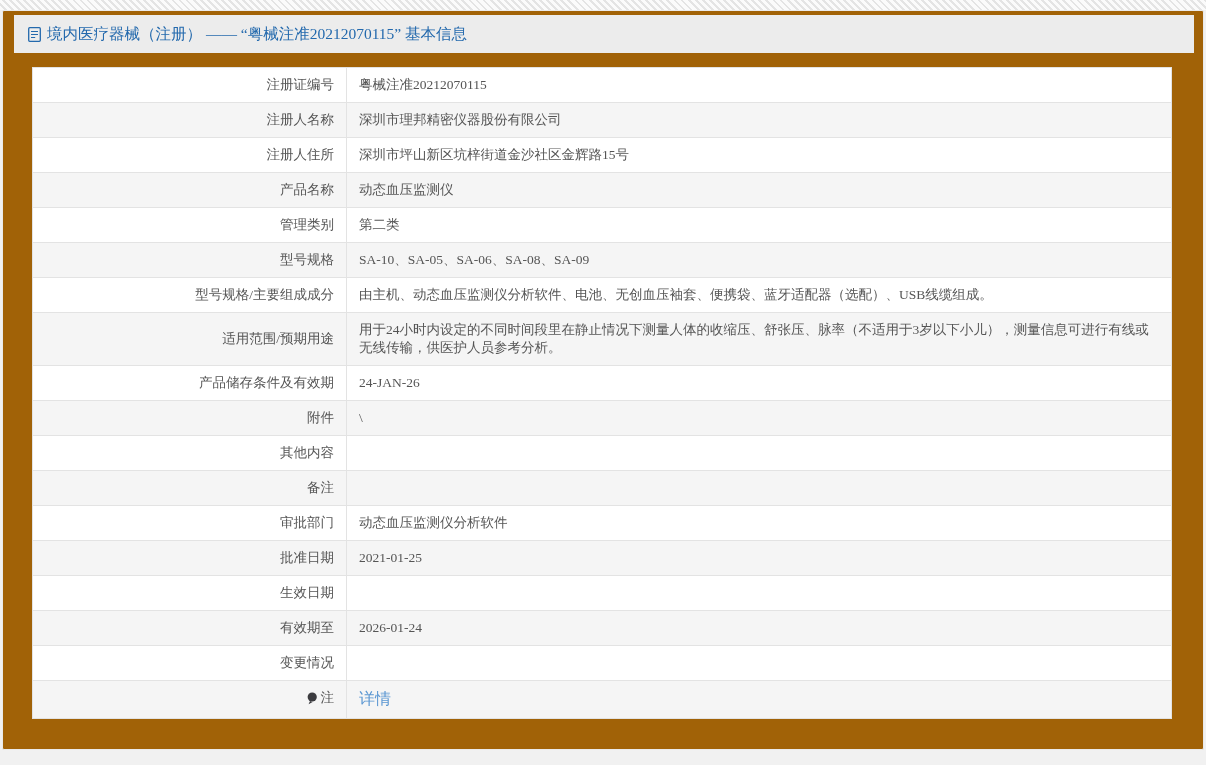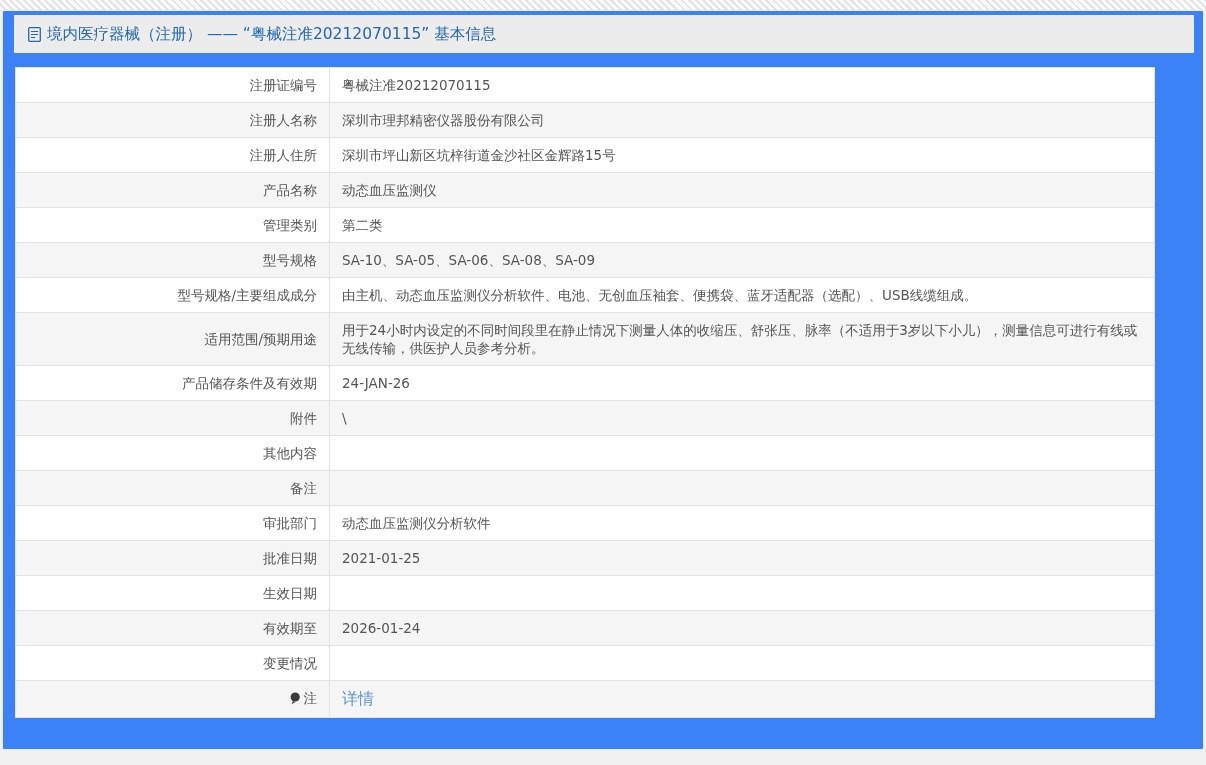--- a/index.html
+++ b/index.html
@@ -9,44 +9,45 @@
     font-family:"DejaVu Sans","Liberation Sans",sans-serif;
     color:#555;
   }
   .top-stripes {
     height:10px; width:100%;
     background:repeating-linear-gradient(45deg,#fbfbfb 0px,#fbfbfb 3px,#e4e4e4 3px,#e4e4e4 5px);
   }
   .panel {
     margin:0 2px;
     height:740px;
-    background:#3b82f6;
+    background:#a16207;
     border:1px solid #eaeaea;
     border-radius:2px;
     padding-top:4px;
     overflow:hidden;
+    font-family:Liberation Serif, serif;
   }
   .header-bar {
     margin:0 9px 0 11px;
     height:38px;
     background:#ececec;
     display:flex; align-items:center;
     padding:0 14px;
   }
   .page-title {
     color:#2369ad;
     font-size:15.5px;
     display:flex; align-items:center; gap:6px;
     white-space:nowrap;
   }
   .doc-icon { display:inline-flex; flex:0 0 auto; margin-top:1px; }
   table.info {
     border-collapse:collapse;
     table-layout:fixed;
-    margin:14px 18px 0 12px;
+    margin:14px 18px 0 29px;
     width:calc(100% - 42px - 18px);
   }
   table.info td {
     border:1px solid #e3e3e3;
     font-size:13.5px;
     line-height:18px;
     padding:8px 12px;
     vertical-align:middle;
     word-break:break-all;
   }

